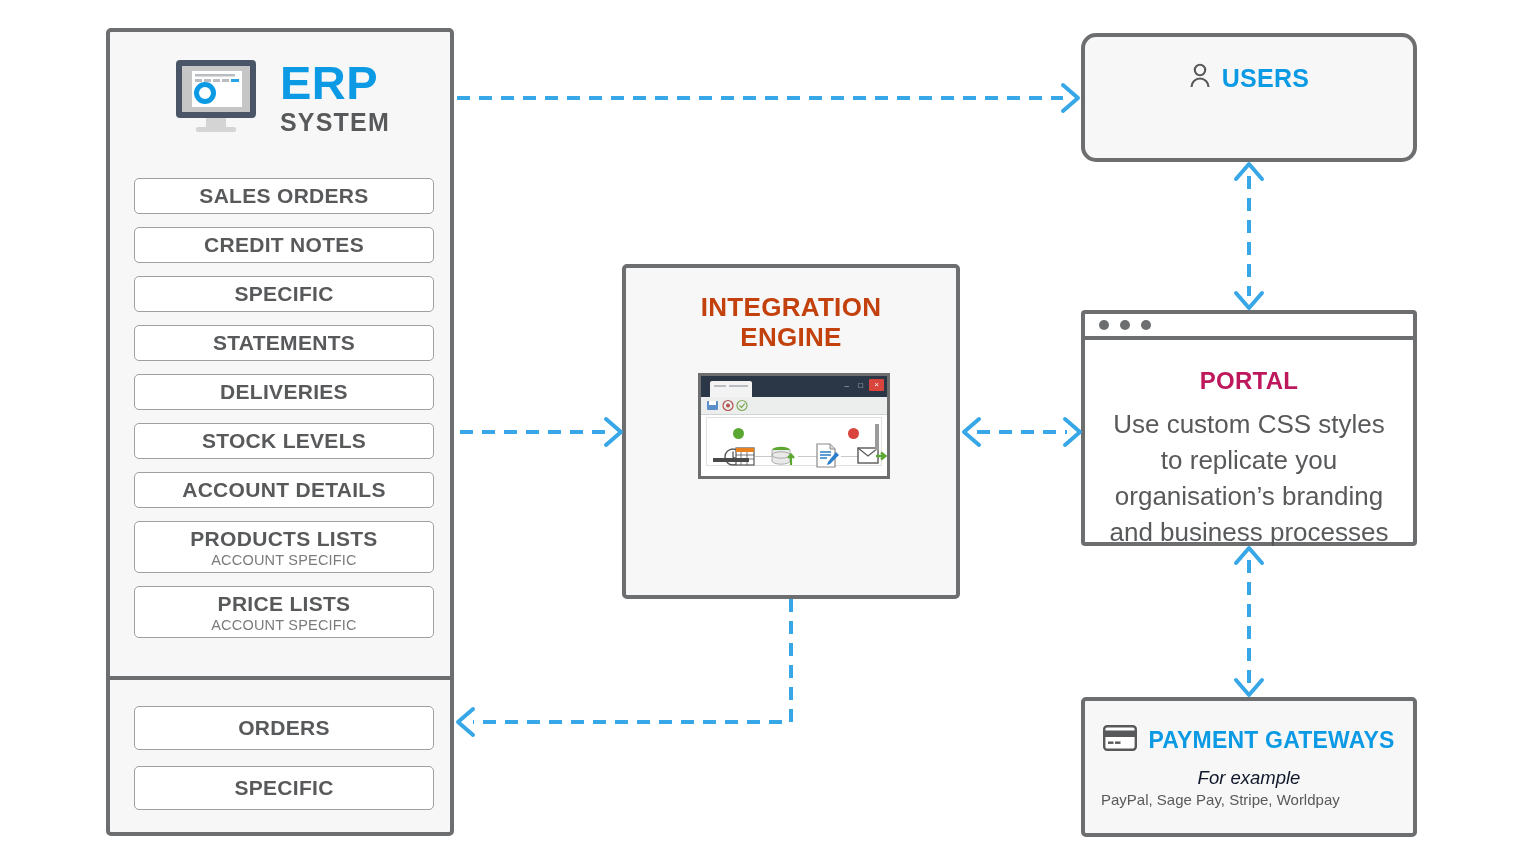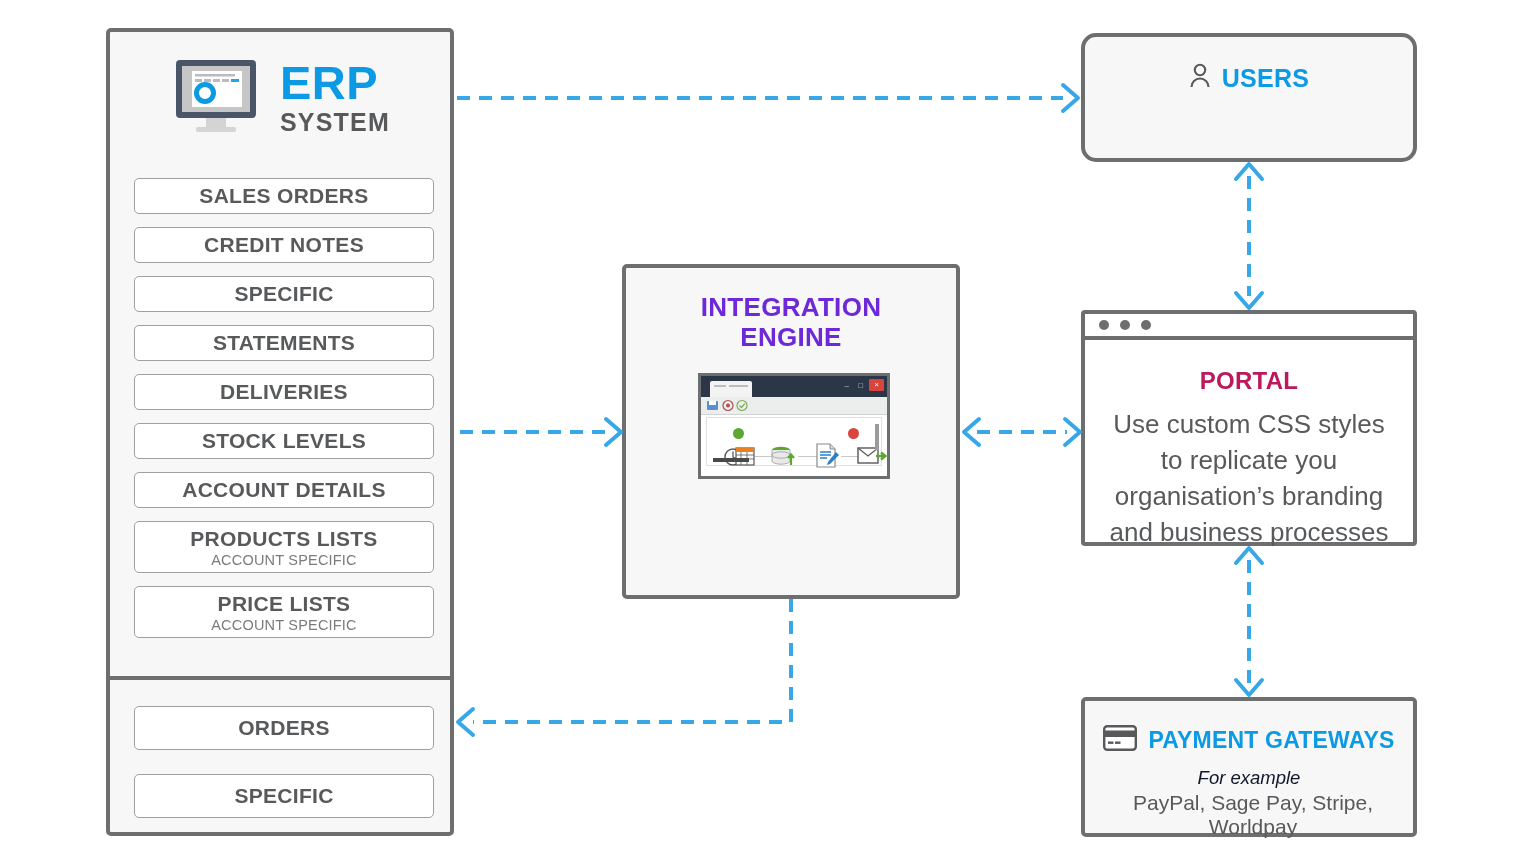--- a/index.html
+++ b/index.html
@@ -89,39 +89,39 @@
     color: #58595b;
     letter-spacing: 0.3px;
   }
   .erp-item-sub {
     font-size: 14.5px;
     color: #7b7b7d;
     letter-spacing: 0.2px;
     margin-top: 1px;
   }
   .erp-list-bottom { position: absolute; left: 24px; top: 26px; width: 300px; }
-  .erp-item.tall { height: 44px; margin-bottom: 24px; text-align: center; }
+  .erp-item.tall { height: 44px; margin-bottom: 16px; text-align: center; }
 
   
   #integration-panel {
     left: 622px; top: 264px;
     width: 338px; height: 335px;
     box-sizing: border-box;
     background: #f7f7f7;
     border: 4px solid #6d6e70;
     border-radius: 5px;
   }
   .ie-title {
     position: absolute;
     left: 0; top: 25px;
     width: 100%;
     text-align: center;
     font-size: 26px;
     font-weight: bold;
-    color: #6d28d9;
+    color: #c2410c;
     line-height: 1.15;
     letter-spacing: 0.3px;
   }
   #ie-screenshot {
     position: absolute;
     left: 72px; top: 105px;
     width: 192px; height: 106px;
     box-sizing: border-box;
     border: 3px solid #6d6e70;
     background: #ffffff;
@@ -257,23 +257,23 @@
   }
   .gw-title {
     font-size: 23px; font-weight: bold; color: #0c9ae5; letter-spacing: 0.2px;
   }
   .gw-example {
     position: absolute; left: 0; top: 66px;
     width: 100%; text-align: center;
     font-size: 18.5px; font-style: italic; color: #0f172a;
   }
   .gw-list {
-    position: absolute; left: 4px; top: 90px;
-    width: 100%; text-align: center;
-    font-size: 21px; color: #58595b;
+    position: absolute; left: 16px; top: 90px;
+    width: 100%; 
+    font-size: 15px; color: #58595b;
   }
 
   
   .arrow-svg { position: absolute; overflow: visible; }
 </style>
 </head>
 <body>
 
 <div id="stage">
 

